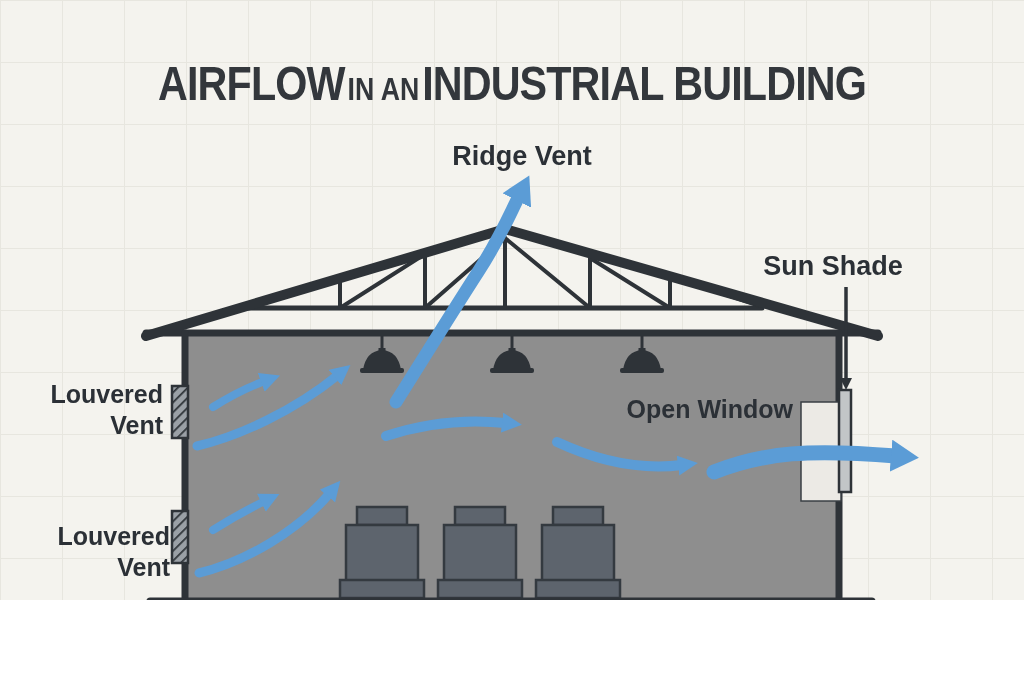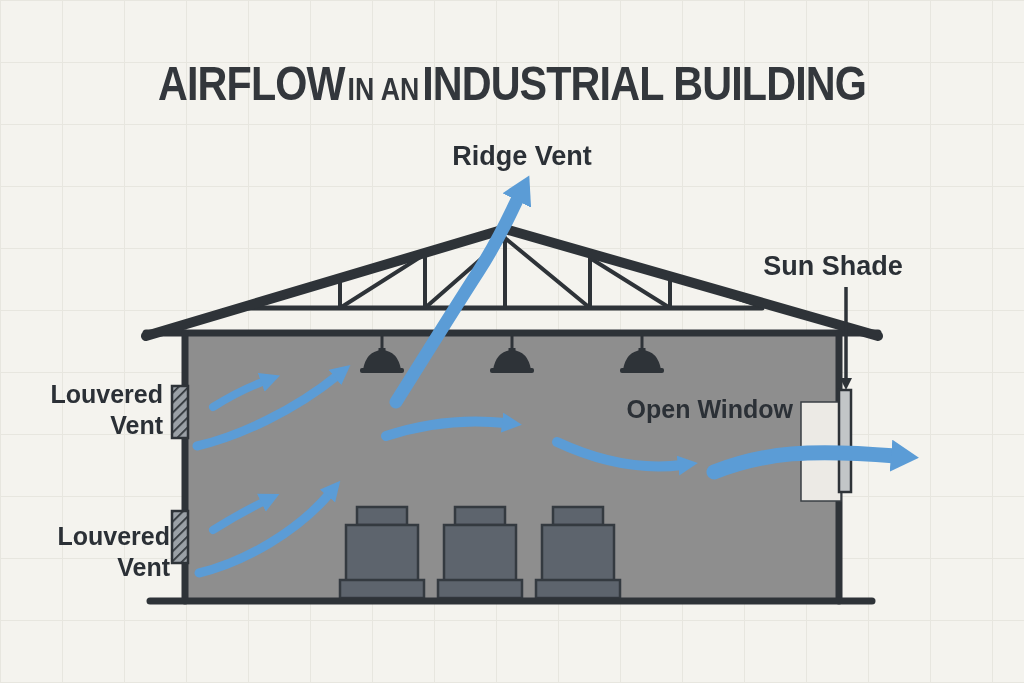--- a/index.html
+++ b/index.html
@@ -1,18 +1,18 @@
 <!DOCTYPE html>
 <html><head>
 <meta charset="utf-8">
 <style>
   html,body{margin:0;padding:0;}
   .canvas{
     position:relative;
-    width:1024px;height:683px;
+    width:1024px;height:600px;
     overflow:hidden;
     background-color:#f4f3ee;
     background-image:
       linear-gradient(#e7e6df 1px, transparent 1px),
       linear-gradient(90deg, #e7e6df 1px, transparent 1px);
     background-size:62px 62px;
     font-family:"Liberation Sans", sans-serif;
   }
   .title{
     position:absolute;

